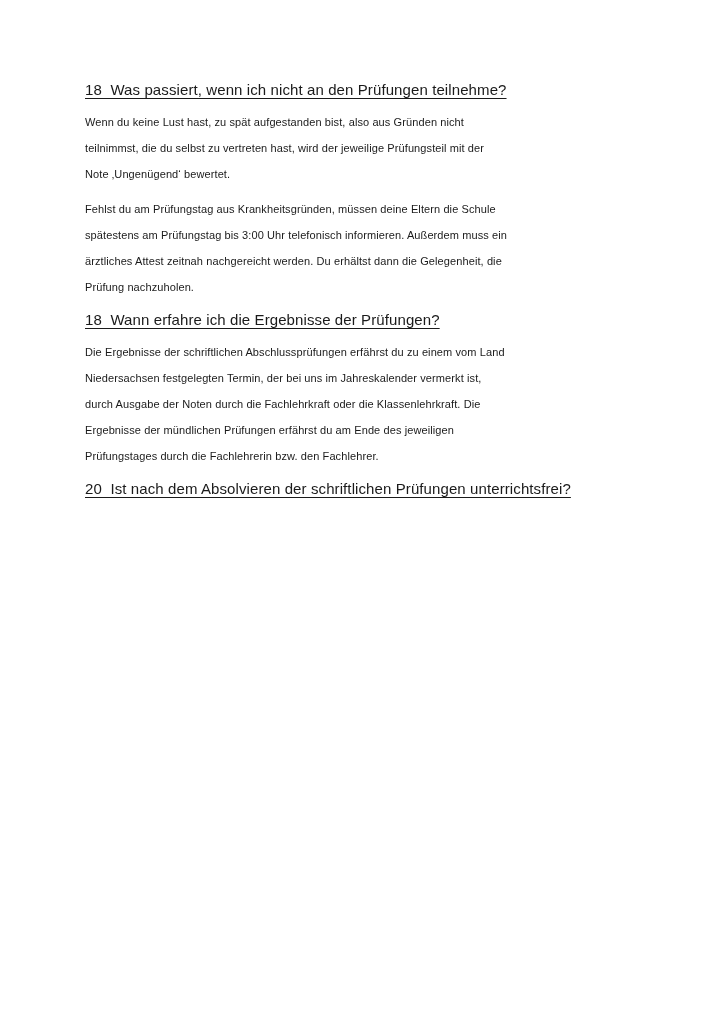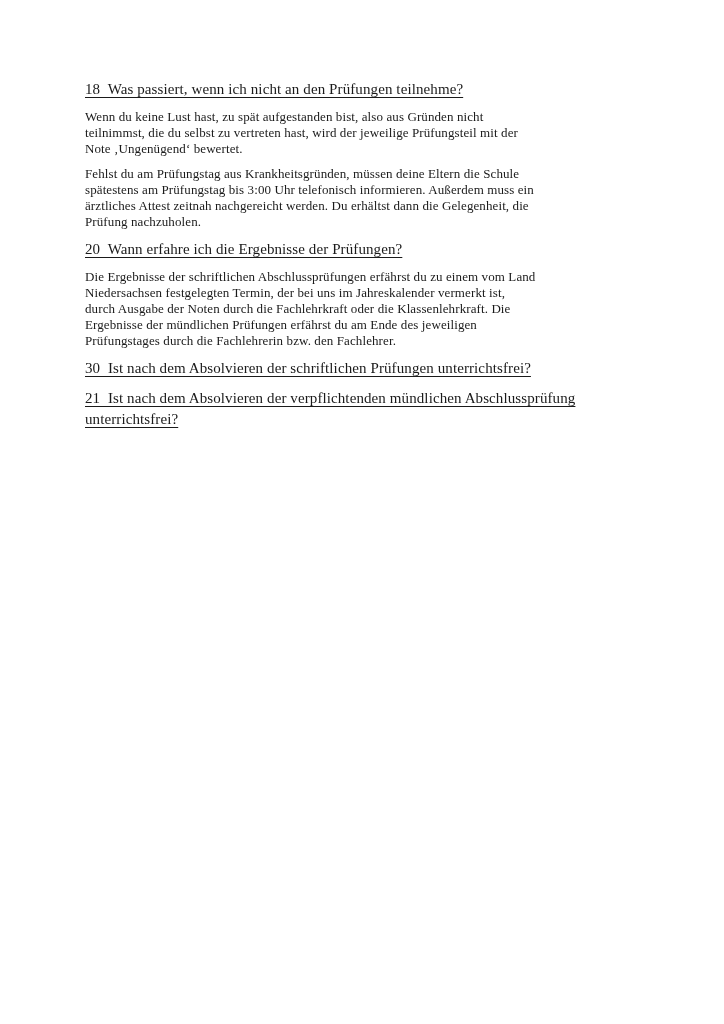--- a/index.html
+++ b/index.html
@@ -1,15 +1,15 @@
 <!DOCTYPE html>
 <html><head>
 <meta charset="utf-8">
 <style>
-  * { margin: 0; padding: 0; box-sizing: border-box; font-family: Liberation Serif, serif; }
+  * { margin: 0; padding: 0; box-sizing: border-box; }
   html, body {
     width: 724px;
     height: 1024px;
     background: #ffffff;
     overflow: hidden;
   }
   .page {
     position: relative;
     width: 724px;
     height: 1024px;
@@ -27,23 +27,23 @@
     font-size: 15px;
     font-weight: 400;
     line-height: 21px;
     white-space: pre-wrap;
     text-decoration: underline;
     text-underline-offset: 3px;
     margin-bottom: 9px;
     letter-spacing: 0.1px;
   }
   .paragraph {
-    font-size: 13px;
+    font-size: 11px;
     font-weight: 400;
-    line-height: 16px;
+    line-height: 26px;
     white-space: pre-wrap;
     margin-bottom: 9px;
     letter-spacing: 0.1px;
   }
 </style>
 </head>
 <body>
 
 <div class="page">
   <div class="content">
@@ -53,31 +53,29 @@
       <p class="paragraph">Wenn du keine Lust hast, zu spät aufgestanden bist, also aus Gründen nicht
 teilnimmst, die du selbst zu vertreten hast, wird der jeweilige Prüfungsteil mit der
 Note ‚Ungenügend‘ bewertet.</p>
       <p class="paragraph">Fehlst du am Prüfungstag aus Krankheitsgründen, müssen deine Eltern die Schule
 spätestens am Prüfungstag bis 3:00 Uhr telefonisch informieren. Außerdem muss ein
 ärztliches Attest zeitnah nachgereicht werden. Du erhältst dann die Gelegenheit, die
 Prüfung nachzuholen.</p>
     </section>
 
     <section>
-      <h2 class="question-heading">20  Wann erfahre ich die Ergebnisse der Prüfungen?</h2>
+      <h2 class="question-heading">18  Wann erfahre ich die Ergebnisse der Prüfungen?</h2>
       <p class="paragraph">Die Ergebnisse der schriftlichen Abschlussprüfungen erfährst du zu einem vom Land
 Niedersachsen festgelegten Termin, der bei uns im Jahreskalender vermerkt ist,
 durch Ausgabe der Noten durch die Fachlehrkraft oder die Klassenlehrkraft. Die
 Ergebnisse der mündlichen Prüfungen erfährst du am Ende des jeweiligen
 Prüfungstages durch die Fachlehrerin bzw. den Fachlehrer.</p>
     </section>
 
     <section>
-      <h2 class="question-heading">30  Ist nach dem Absolvieren der schriftlichen Prüfungen unterrichtsfrei?</h2>
+      <h2 class="question-heading">20  Ist nach dem Absolvieren der schriftlichen Prüfungen unterrichtsfrei?</h2>
     </section>
 
     <section>
-      <h2 class="question-heading">21  Ist nach dem Absolvieren der verpflichtenden mündlichen Abschlussprüfung
-unterrichtsfrei?</h2>
     </section>
 
   </div>
 </div>
 
 </body></html>

